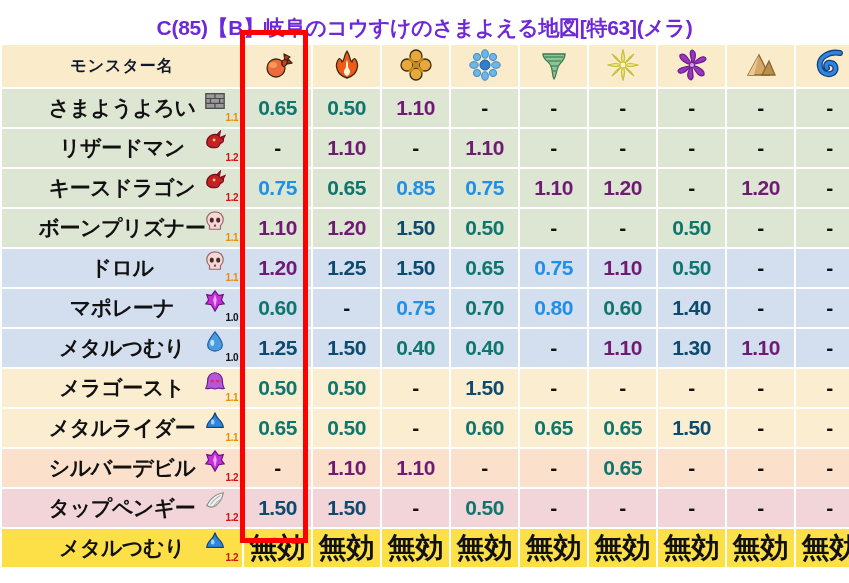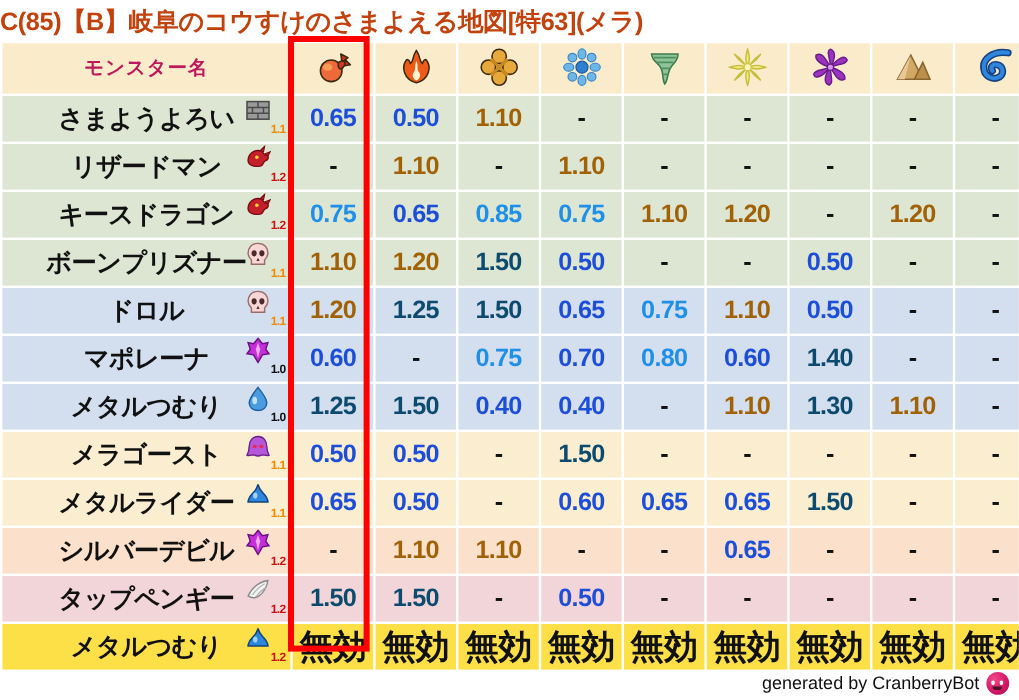--- a/index.html
+++ b/index.html
@@ -11,26 +11,26 @@
     overflow: hidden;
   }
   #page {
     position: relative;
     width: 849px; height: 583px;
     background: #ffffff;
   }
 
   
   .title {
-    text-align: left;
+    text-align: center;
     font-size: 21px;
     font-weight: bold;
-    color: #c2410c;
+    color: #6d28d9;
     line-height: 28px;
-    padding-top: 5px;
+    padding-top: 14px;
     letter-spacing: -0.3px;
     white-space: nowrap;
   }
 
   
   table.grid {
     border-collapse: separate;
     border-spacing: 2px 2px;
     width: 849px;
     table-layout: fixed;
@@ -46,21 +46,21 @@
 
   
   col.c-name  { width: 240px; }
   col.c-elem  { width: 67px; }
 
   
   tr.head td { height: 42px; background: #faeccb; }
   td.head-name {
     font-size: 16px;
     font-weight: normal;
-    color: #be185d;
+    color: #0f172a;
     text-align: center;
     padding-right: 8px;
     letter-spacing: 1px;
   }
   .elem-ico {
     display: block;
     margin: 0 auto;
     width: 34px; height: 34px;
     line-height: 34px;
     font-size: 25px;
@@ -104,23 +104,23 @@
 
   
   td.val {
     height: 38px;
     font-size: 21px;
     letter-spacing: -0.6px;
   }
   td.val.naught { font-size: 28px; color: #111; letter-spacing: 0px; }
 
   
-  .v-darkblue { color: #1d4ed8; }
+  .v-darkblue { color: #0f766e; }
   .v-blue     { color: #1f8fe8; }
-  .v-orange   { color: #a16207; }
+  .v-orange   { color: #701a75; }
   .v-red      { color: #0c4a6e; }
   .v-dash     { color: #111111; }
 
   
   .bg-green  { background: #dde6d3; }
   .bg-blue   { background: #d3deef; }
   .bg-cream  { background: #fbeed0; }
   .bg-peach  { background: #fbe1cb; }
   .bg-pink   { background: #f2d5d9; }
   .bg-gray   { background: #fde047; }
@@ -507,18 +507,14 @@
           <td class="val bg-gray v-dash naught">無効</td>
           <td class="val bg-gray v-dash naught">無効</td>
           <td class="val bg-gray v-dash naught">無効</td>
           <td class="val bg-gray v-dash naught">無効</td>
         </tr>
       </tbody>
   </table>
 
   <div id="hl"></div>
 
-  <div class="footer">
-    <span>generated by CranberryBot</span>
-    <span class="berry"></span>
-  </div>
 
 </div>
 
 </body></html>

